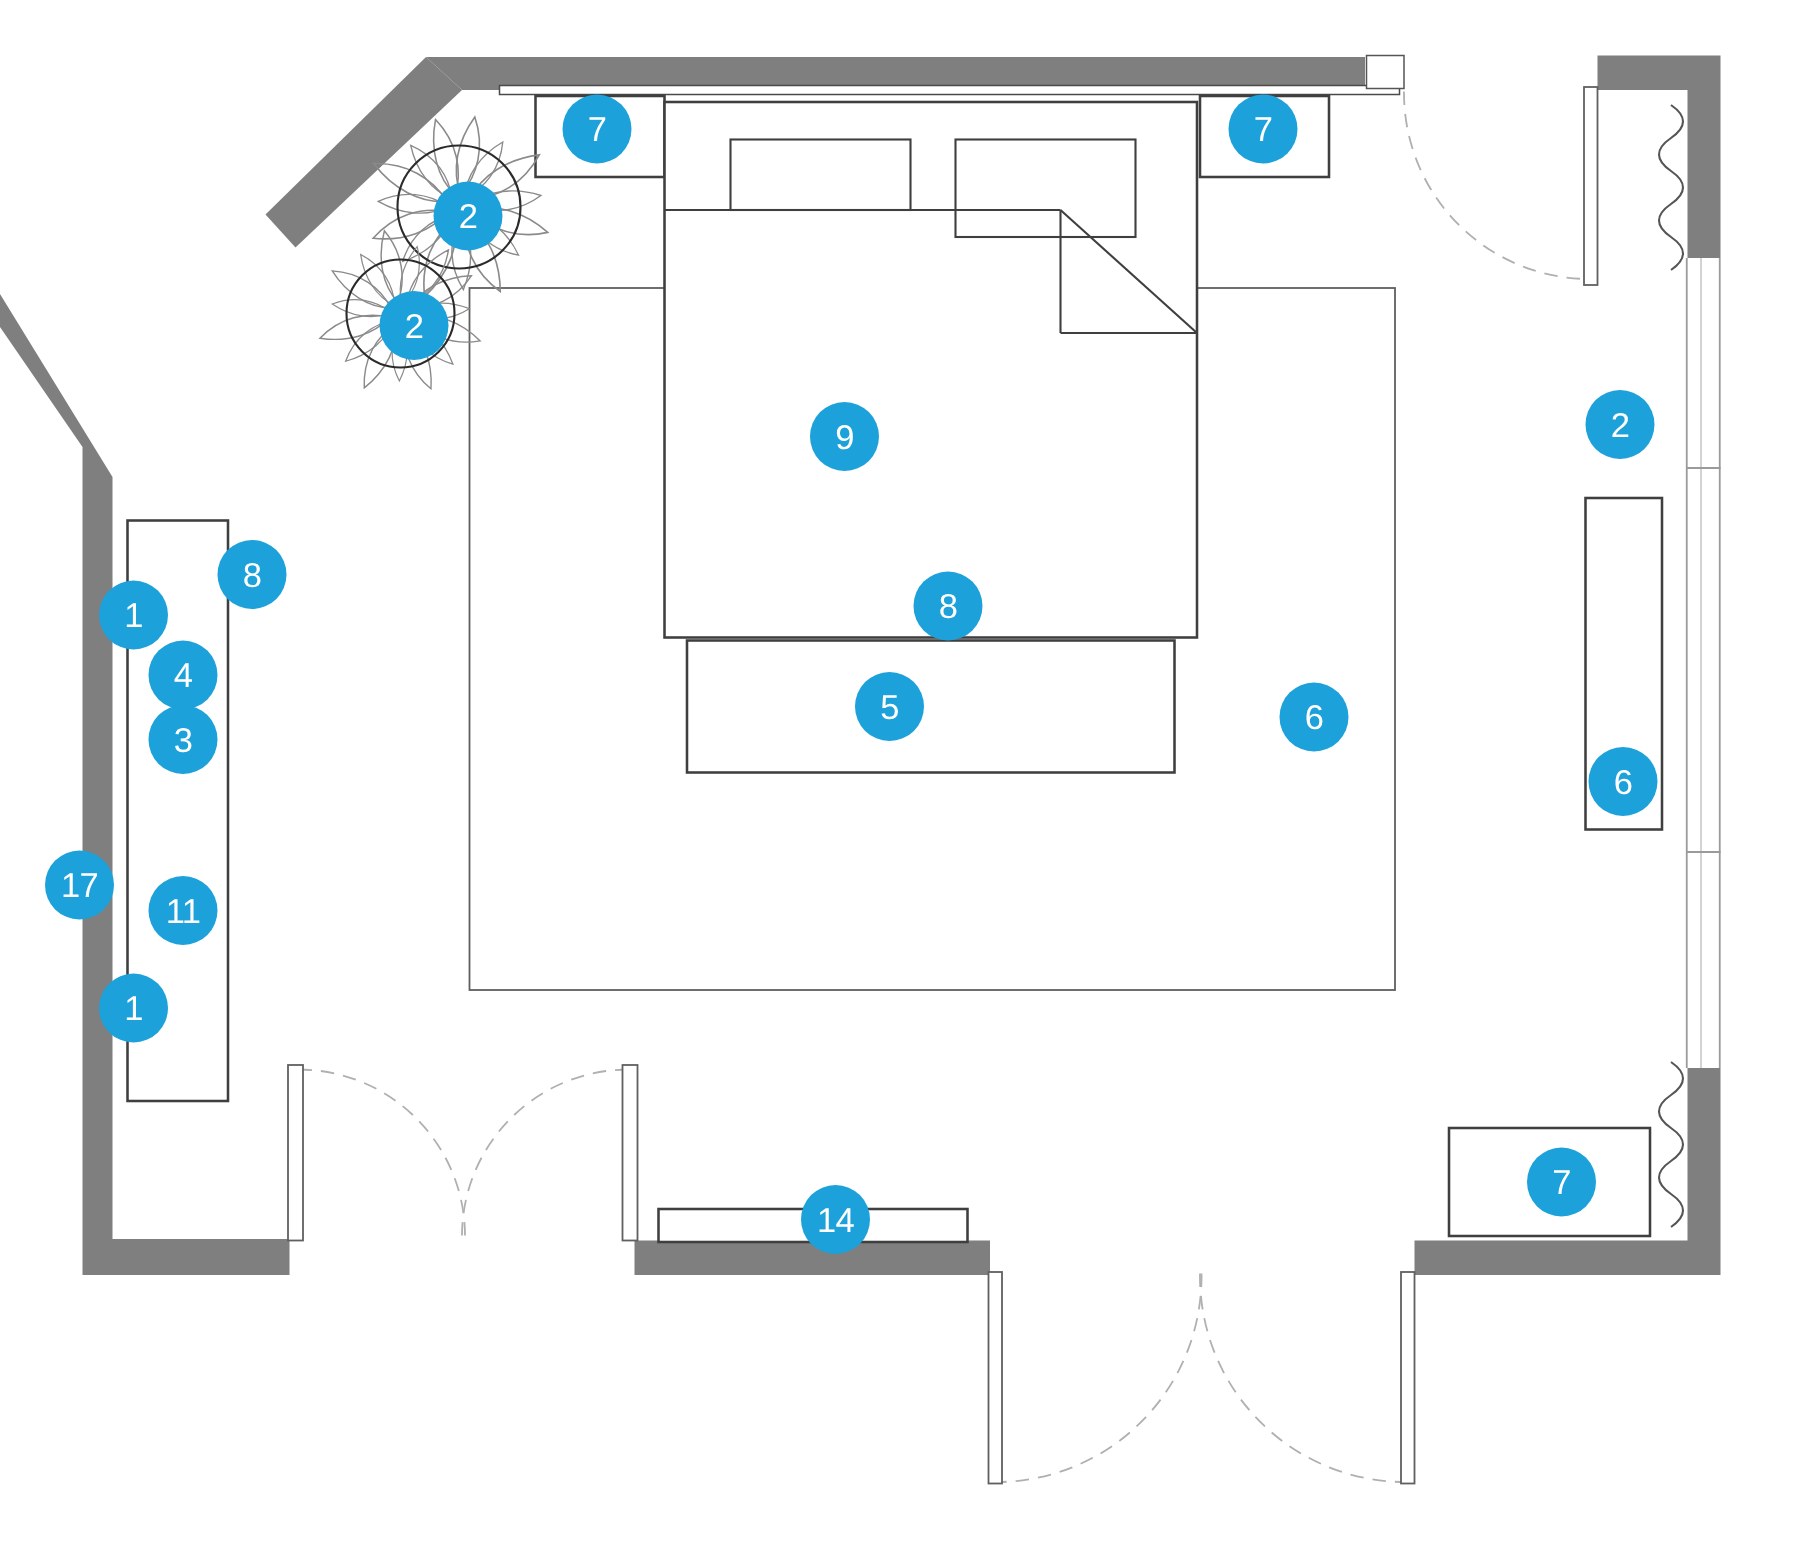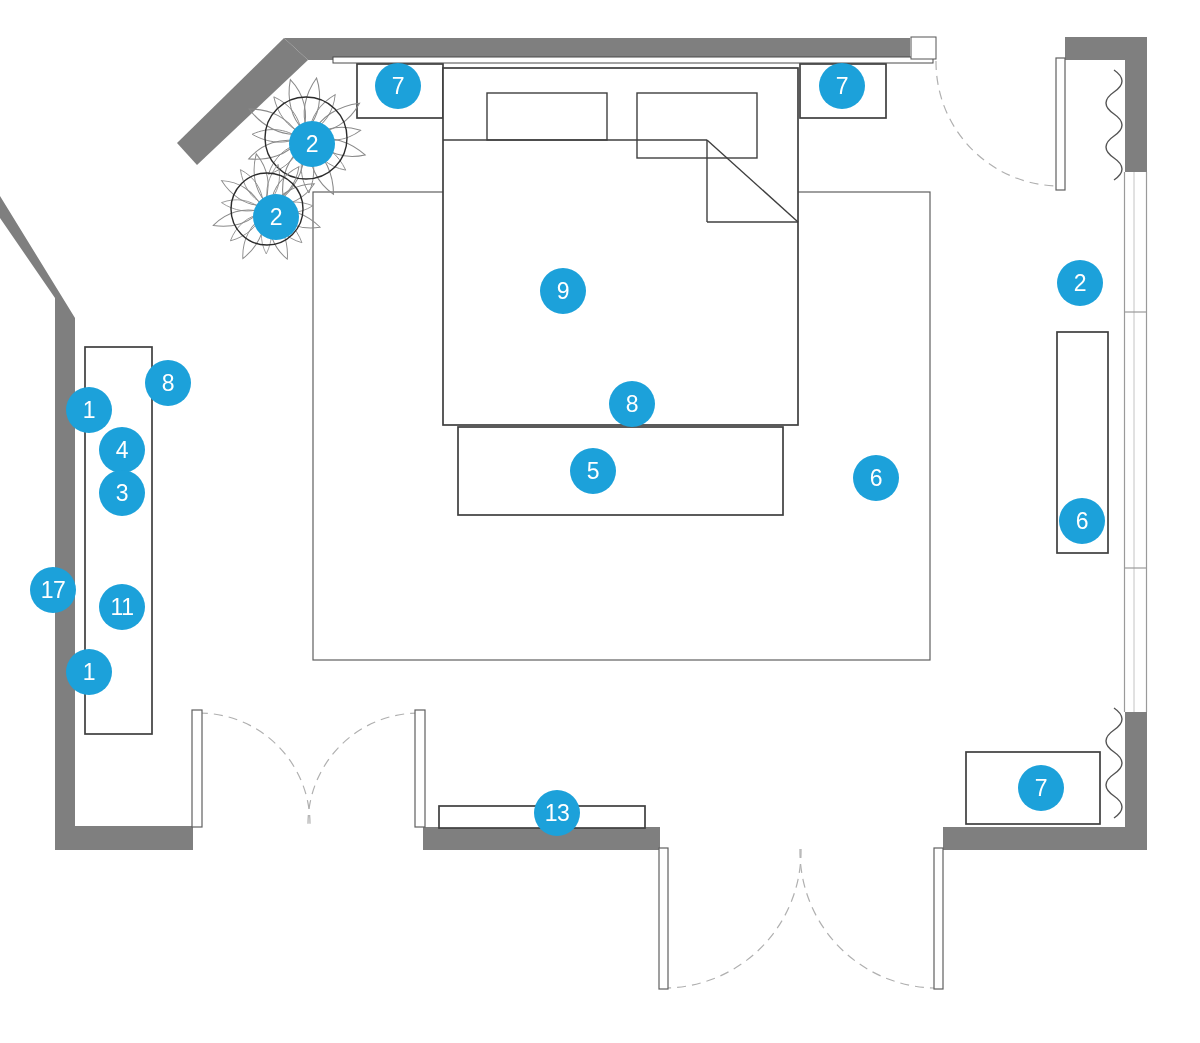--- a/index.html
+++ b/index.html
@@ -133,16 +133,16 @@
   <div class="marker" style="left:66px;top:387px">1</div>
   <div class="marker" style="left:99px;top:427px">4</div>
   <div class="marker" style="left:99px;top:470px">3</div>
   <div class="marker" style="left:609px;top:381px">8</div>
   <div class="marker" style="left:570px;top:448px">5</div>
   <div class="marker" style="left:853px;top:455px">6</div>
   <div class="marker" style="left:1059px;top:498px">6</div>
   <div class="marker" style="left:30px;top:567px">17</div>
   <div class="marker" style="left:99px;top:584px">11</div>
   <div class="marker" style="left:66px;top:649px">1</div>
-  <div class="marker" style="left:534px;top:790px">13</div>
+  <div class="marker" style="left:534px;top:790px">14</div>
   <div class="marker" style="left:1018px;top:765px">7</div>
 
 </div>
 
 </body></html>

